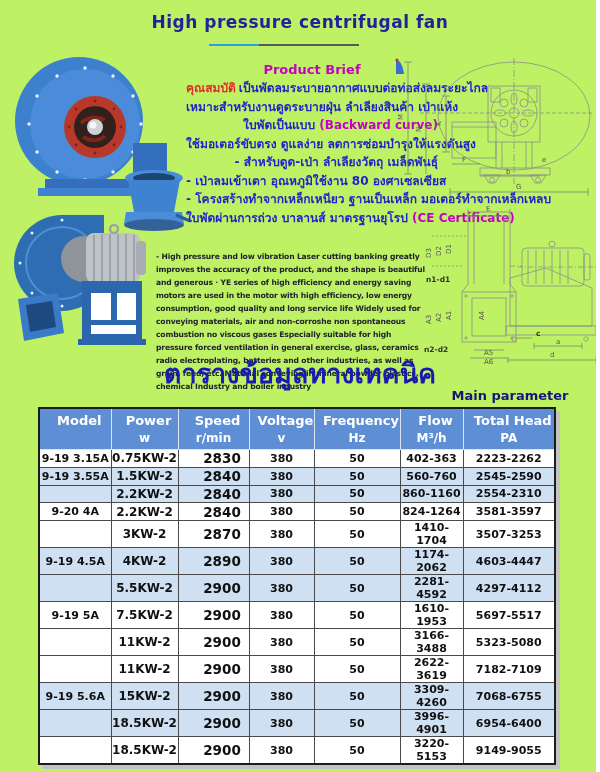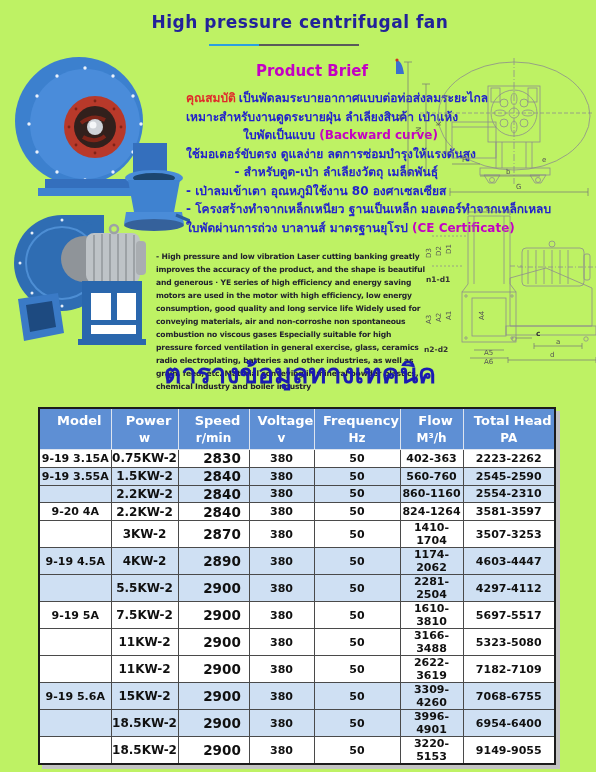--- a/index.html
+++ b/index.html
@@ -8,21 +8,21 @@
 
   
   .page-title{position:absolute;top:12px;left:0;width:600px;text-align:center;
               font-size:17px;font-weight:bold;color:#22229a;letter-spacing:.5px;}
   .divider{position:absolute;top:44px;left:209px;width:150px;height:2px;font-size:0;}
   .divider .blue{display:inline-block;width:50px;height:2px;background:#2b9fe0;vertical-align:top;}
   .divider .gray{display:inline-block;width:100px;height:2px;background:#5a5a5a;vertical-align:top;}
 
   
   .brief{position:absolute;left:186px;top:62px;width:252px;}
-  .brief-heading{text-align:center;font-size:15px;font-weight:bold;color:#c400c4;margin-bottom:9px;}
+  .brief-heading{text-align:center;font-size:13px;font-weight:bold;color:#c400c4;margin-bottom:2px;}
   .t-line{font-size:12px;line-height:18.5px;color:#2222cc;font-weight:bold;white-space:nowrap;text-align:right;}
   .t-line .red{color:#e02a2a;margin-right:3px;}
   .t-line .magenta{color:#c400c4;}
 
   
   .descr{position:absolute;left:145px;top:239px;width:292px;
          font-size:7.6px;line-height:13px;color:#22222e;letter-spacing:-0.15px;font-weight:bold;}
   .descr p{margin:11px;}
 
   
@@ -268,20 +268,21 @@
     <text x="138" y="138">a</text>
     <text x="132" y="151">d</text>
   </svg>
 
   <div class="descr">
     <p>- High pressure and low vibration Laser cutting banking greatly improves the accuracy of the product, and the shape is beautiful and generous ·  YE series of high efficiency and energy saving motors are used in the motor with high efficiency, low energy  consumption, good quality and long service life Widely  used for conveying materials, air and non-corroshe non spontaneous combustion no viscous gases Especially suitable for high pressure forced ventilation in general exercise, glass, ceramics radio electroplating, batteries and other industries, as well as grain, feed, etc. Material conveying in mineral powder plastics, chemical Industry and boiler industry</p>
     <p>- Optional high temperature resistant extended shaft motor high temperature resistant 200c</p>
   </div>
 
   <div class="table-title">ตารางข้อมูลทางเทคนิค</div>
+  <div class="main-param">Main parameter</div>
 
   <table class="spec-table">
     <colgroup>
       <col style="width:72px">
         <col style="width:67px">
         <col style="width:71px">
       <col style="width:65px">
         <col style="width:86px">
         <col style="width:63px">
         <col style="width:92px">
@@ -372,30 +373,30 @@
           <td class="col-freq">50</td>
           <td class="col-flow">1174-2062</td>
           <td class="col-head">4603-4447</td>
         </tr>
         <tr class="alt">
           <td class="col-model"></td>
           <td class="col-power">5.5KW-2</td>
           <td class="col-speed">2900</td>
           <td class="col-voltage">380</td>
           <td class="col-freq">50</td>
-          <td class="col-flow">2281-2504</td>
+          <td class="col-flow">2281-4592</td>
           <td class="col-head">4297-4112</td>
         </tr>
         <tr>
           <td class="col-model">9-19 5A</td>
           <td class="col-power">7.5KW-2</td>
           <td class="col-speed">2900</td>
           <td class="col-voltage">380</td>
           <td class="col-freq">50</td>
-          <td class="col-flow">1610-3810</td>
+          <td class="col-flow">1610-1953</td>
           <td class="col-head">5697-5517</td>
         </tr>
         <tr>
           <td class="col-model"></td>
           <td class="col-power">11KW-2</td>
           <td class="col-speed">2900</td>
           <td class="col-voltage">380</td>
           <td class="col-freq">50</td>
           <td class="col-flow">3166-3488</td>
           <td class="col-head">5323-5080</td>

